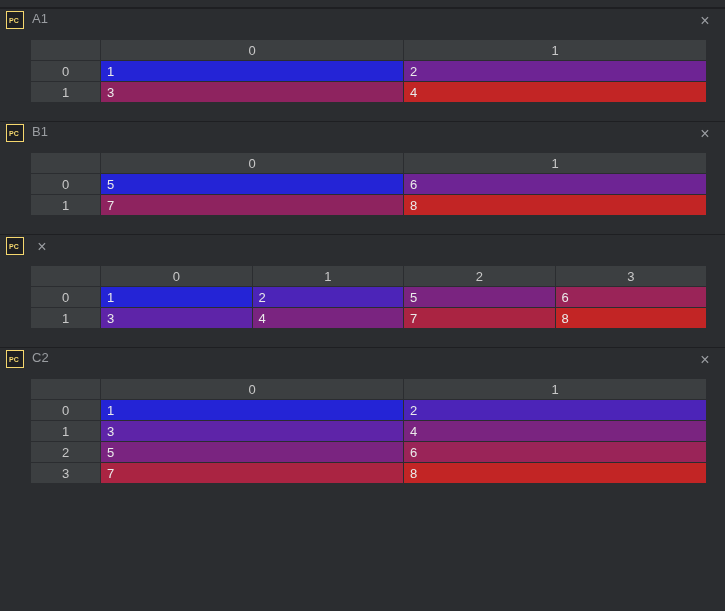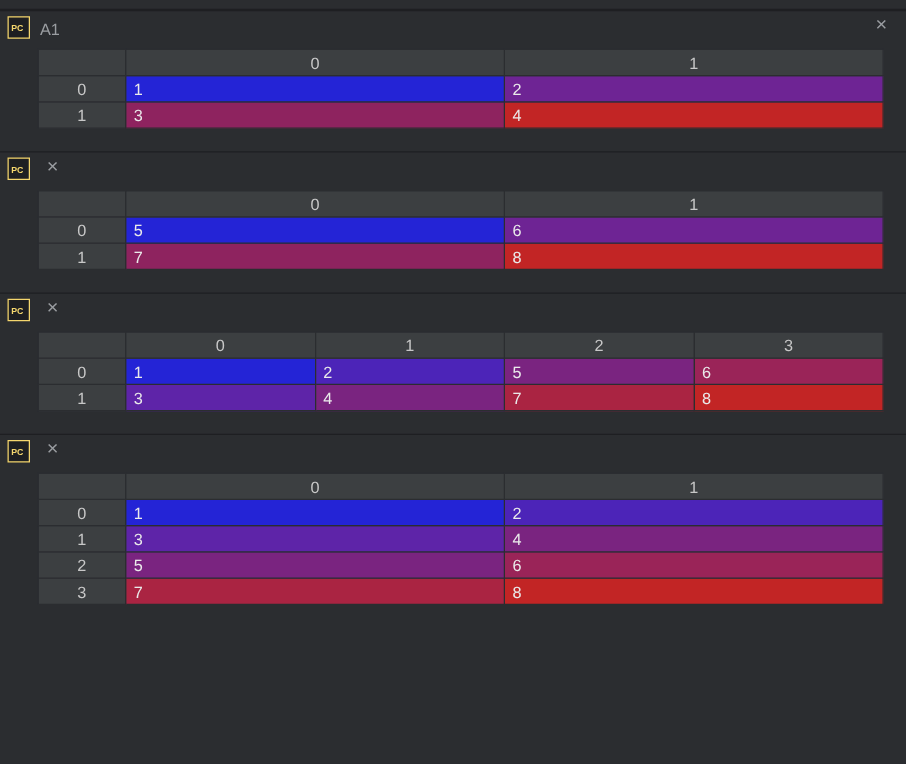--- a/index.html
+++ b/index.html
@@ -11,21 +11,21 @@
     font-size: 13px;
     color: #b0b0b0;
     overflow: hidden;
   }
   .panel {
     position: relative;
     border-top: 1px solid #1e1f22;
   }
   .panel-header {
     display: flex;
-    align-items: flex-end;
+    align-items: flex-start;
     height: 24px;
     padding: 2px 6px;
   }
   .pc-icon {
     width: 18px;
     height: 18px;
     display: inline-flex;
     align-items: center;
     justify-content: center;
     border: 1px solid #f5d76e;
@@ -134,20 +134,21 @@
         </table>
       </div>
     </div>
     <div class="panel">
       <div class="panel-header">
         <span class="pc-icon">
           <svg width="16" height="16" viewBox="0 0 16 16">
             <text x="2" y="11">PC</text>
           </svg>
         </span>
+        <span class="panel-title">B1</span>
         <span class="close-btn">×</span>
       </div>
       <div class="tbl-wrap">
         <table>
           <thead>
             <tr>
               <th class="corner"></th>
               <th>0</th>
               <th>1</th>
             </tr>
@@ -206,20 +207,21 @@
         </table>
       </div>
     </div>
     <div class="panel">
       <div class="panel-header">
         <span class="pc-icon">
           <svg width="16" height="16" viewBox="0 0 16 16">
             <text x="2" y="11">PC</text>
           </svg>
         </span>
+        <span class="panel-title">C2</span>
         <span class="close-btn">×</span>
       </div>
       <div class="tbl-wrap">
         <table>
           <thead>
             <tr>
               <th class="corner"></th>
               <th>0</th>
               <th>1</th>
             </tr>

